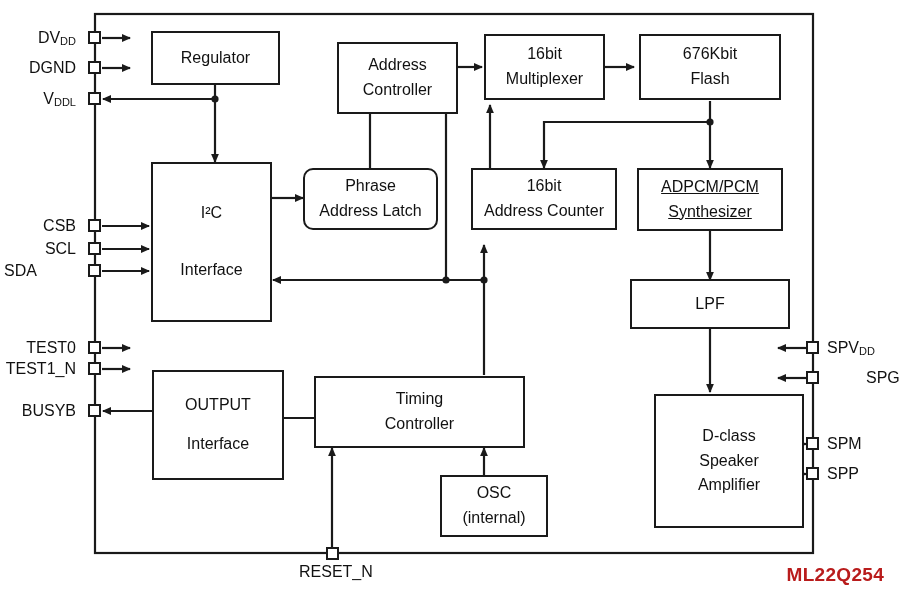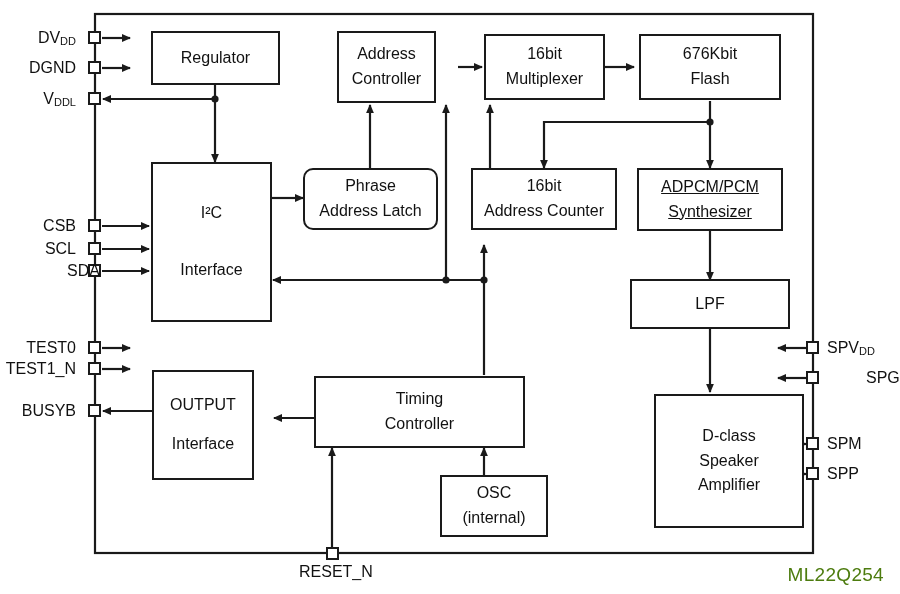--- a/index.html
+++ b/index.html
@@ -60,22 +60,22 @@
     position: relative;
     bottom: -2px;
   }
   .pl-right { text-align: right; }
   .pl-left  { text-align: right; }
   #chip-name {
     position: absolute;
     right: 16px;
     bottom: 8px;
     font-size: 19px;
-    font-weight: normal;
-    color: #4d7c0f;
+    font-weight: bold;
+    color: #b91c1c;
     letter-spacing: 0.3px;
     z-index: 5;
   }
 </style>
 </head>
 <body>
 
 <div id="root">
 
   <svg id="svg-layer" viewBox="0 0 900 594" xmlns="http://www.w3.org/2000/svg">
@@ -143,21 +143,21 @@
 
       <line x1="332" y1="553" x2="332" y2="448" marker-end="url(#arr)"></line>
 
     </g>
   </svg>
 
   <div class="blk" style="left:151px; top:31px; width:129px; height:54px;align-items:center;">
     <span class="ln">Regulator</span>
   </div>
 
-  <div class="blk" style="left:337px; top:31px; width:99px; height:72px;">
+  <div class="blk" style="left:337px; top:42px; width:121px; height:72px;">
     <span class="ln">Address</span>
     <span class="ln">Controller</span>
   </div>
 
   <div class="blk" style="left:484px; top:34px; width:121px; height:66px;">
     <span class="ln">16bit</span>
     <span class="ln">Multiplexer</span>
   </div>
 
   <div class="blk" style="left:639px; top:34px; width:142px; height:66px;">
@@ -182,21 +182,21 @@
 
   <div class="blk" style="left:637px; top:168px; width:146px; height:63px;text-decoration:underline;">
     <span class="ln">ADPCM/PCM</span>
     <span class="ln">Synthesizer</span>
   </div>
 
   <div class="blk" style="left:630px; top:279px; width:160px; height:50px;">
     <span class="ln">LPF</span>
   </div>
 
-  <div class="blk" style="left:152px; top:370px; width:102px; height:110px;">
+  <div class="blk" style="left:152px; top:370px; width:132px; height:110px;">
     <span class="ln" style="margin-bottom:14px;">OUTPUT</span>
     <span class="ln">Interface</span>
   </div>
 
   <div class="blk" style="left:314px; top:376px; width:211px; height:72px;">
     <span class="ln">Timing</span>
     <span class="ln">Controller</span>
   </div>
 
   <div class="blk" style="left:440px; top:475px; width:108px; height:62px;">
@@ -219,21 +219,21 @@
   <div class="pinsq" style="left:88px; top:92px;"></div>
   <div class="pinlabel pl-left" style="right:824px; top:91px;"><span>V</span><sub>DDL</sub></div>
 
   <div class="pinsq" style="left:88px; top:219px;"></div>
   <div class="pinlabel pl-left" style="right:824px; top:218px;"><span>CSB</span></div>
 
   <div class="pinsq" style="left:88px; top:242px;"></div>
   <div class="pinlabel pl-left" style="right:824px; top:241px;"><span>SCL</span></div>
 
   <div class="pinsq" style="left:88px; top:264px;"></div>
-  <div class="pinlabel pl-left" style="right:800px; top:263px;margin-left:28px;"><span>SDA</span></div>
+  <div class="pinlabel pl-left" style="right:863px; top:263px;margin-left:28px;"><span>SDA</span></div>
 
   <div class="pinsq" style="left:88px; top:341px;"></div>
   <div class="pinlabel pl-left" style="right:824px; top:340px;"><span>TEST0</span></div>
 
   <div class="pinsq" style="left:88px; top:362px;"></div>
   <div class="pinlabel pl-left" style="right:824px; top:361px;"><span>TEST1_N</span></div>
 
   <div class="pinsq" style="left:88px; top:404px;"></div>
   <div class="pinlabel pl-left" style="right:824px; top:403px;"><span>BUSYB</span></div>
 

